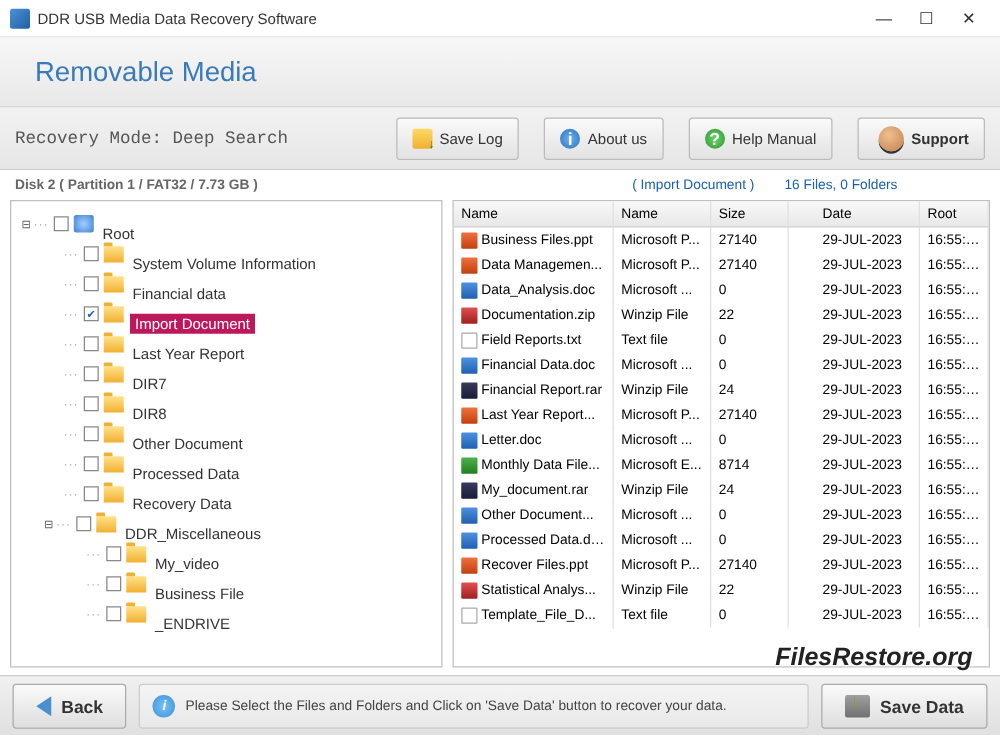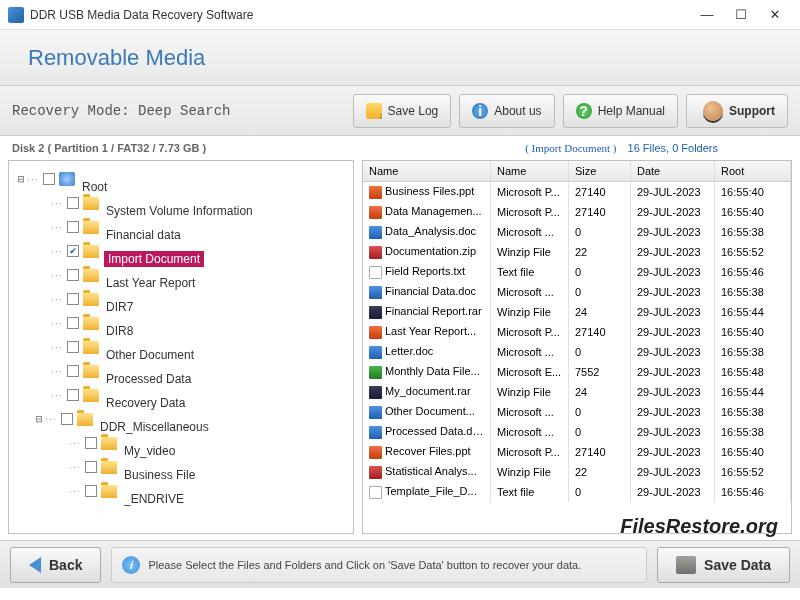--- a/index.html
+++ b/index.html
@@ -8,53 +8,53 @@
 .titlebar { height: 30px; background: #fff; display: flex; align-items: center; padding: 0 8px; border-bottom: 1px solid #e0e0e0; }
 .titlebar-icon { width: 16px; height: 16px; background: linear-gradient(135deg,#4a90d9,#2060a0); border-radius: 2px; margin-right: 6px; }
 .titlebar-title { flex: 1; font-size: 12px; color: #333; }
 .win-controls { display: flex; }
 .win-btn { width: 34px; height: 24px; display: flex; align-items: center; justify-content: center; font-size: 13px; color: #333; cursor: pointer; }
 
 .brand-bar { height: 56px; background: linear-gradient(#f7f7f7,#e8e8e8); display: flex; align-items: center; padding: 0 14px; border-bottom: 1px solid #ccc; }
 .ddr-logo { font-size: 32px; font-weight: bold; color: #ff8c00; letter-spacing: -1px; text-shadow: 0 1px 0 #fff; }
 .brand-sub { font-size: 22px; color: #3a7ab8; margin-left: 14px; font-weight: normal; }
 
-.mode-bar { height: 50px; background: linear-gradient(#f2f2f2,#e6e6e6); display: flex; align-items: center; padding: 0 12px; border-bottom: 1px solid #ccc; gap: 8px; }
+.mode-bar { height: 50px; background: linear-gradient(#f2f2f2,#e6e6e6); display: flex; align-items: center; padding: 0 12px; border-bottom: 1px solid #ccc; gap: 20px; }
 .mode-label { flex: 1; font-size: 14px; color: #555; font-family: "Courier New", monospace; }
 .tb-btn { height: 34px; padding: 0 12px; background: linear-gradient(#fafafa,#e2e2e2); border: 1px solid #bbb; border-radius: 3px; display: flex; align-items: center; gap: 6px; font-size: 12px; color: #333; cursor: pointer; }
 .tb-btn .ic { width: 16px; height: 16px; display: inline-flex; align-items: center; justify-content: center; font-size: 14px; }
 .ic-save { background: linear-gradient(#ffd966,#f0b030); border-radius: 2px; position: relative; }
 .ic-save::after { content:"↓"; color:#3a7a2a; font-size:10px; position:absolute; bottom:-2px; right:-2px; }
 .ic-about { background: radial-gradient(circle,#6bb1f0,#2a70c0); border-radius: 50%; color:#fff; font-weight:bold; font-size:11px; }
 .ic-help { background: radial-gradient(circle,#6dd06d,#2a9a2a); border-radius: 50%; color:#fff; font-weight:bold; font-size:11px; }
 .ic-support { width:20px; height:20px; border-radius:50%; background: radial-gradient(circle at 40% 35%,#f0c090,#c08050); box-shadow: 0 2px 0 #333; }
 .tb-btn.support { font-weight:bold;padding-left:16px; }
 
 .disk-bar { height: 24px; display: flex; align-items: center; padding: 12px 12px; font-size: 11px; }
 .disk-label { flex: 0 0 340px; color: #666; font-weight: bold; }
-.import-label { color: #1a5fb0; margin-right: 11px; font-family: Liberation Serif, serif; }
+.import-label { color: #1a5fb0; margin-right: 24px; }
 .file-count { color: #1a5fb0; }
 
 .main { display: flex; padding: 0 8px 6px 8px; gap: 8px; height: 380px; }
 .tree-pane { width: 346px; border: 1px solid #c0c0c0; background: #fff; overflow-y: scroll; padding: 6px 0; }
 .tree-row { display: flex; align-items: center; height: 24px; font-size: 12px; color: #333; cursor: pointer; padding-right: 6px; }
 .tree-row .exp { width: 12px; text-align: center; color: #666; font-size: 9px; display:inline-block; }
 .tree-row .dots { color:#999; letter-spacing:1px; font-size:9px; }
 .tree-row .cb { width:12px; height:12px; border:1px solid #888; margin: 0 4px; display:inline-flex; align-items:center; justify-content:center; font-size:9px; color:#1a5fb0; }
 .tree-row .cb.checked::after { content:"✔"; }
 .tree-row .fico { width:16px; height:13px; background: linear-gradient(#ffe28a,#f0b030); border-radius: 1px 1px 0 0; margin-right:5px; position:relative; }
 .tree-row .fico::before { content:""; position:absolute; top:-3px; left:0; width:7px; height:3px; background:#f0b030; border-radius:1px 1px 0 0; }
 .tree-row .drive-ico { width:16px; height:14px; background: radial-gradient(circle,#a0d0ff,#4080d0); border-radius:2px; margin-right:5px; }
 .tree-row.selected .lbl { background:#be185d; color:#fff; padding:1px 4px; }
 .tree-row .lbl { padding:1px 2px;margin-top:16px; }
 
 .list-pane { flex:1; border:1px solid #c0c0c0; background:#fff; overflow-y:scroll; font-size:11px; }
 .list-header { display:flex; background: linear-gradient(#f8f8f8,#e8e8e8); border-bottom:1px solid #ccc; position:sticky; top:0; }
 .list-header .col, .list-row .col { padding:4px 6px; border-right:1px solid #e0e0e0; overflow:hidden; white-space:nowrap; text-overflow:ellipsis; }
-.col-name { width:128px; } .col-type { width:78px; } .col-size { width:62px; } .col-date { width:84px; } .col-time { flex:1; }
+.col-name { width:128px; } .col-type { width:78px; } .col-size { width:62px; } .col-date { width:84px;margin-left:21px; } .col-time { flex:1; }
 .list-row { display:flex; height:20px; align-items:center; }
 .list-row .file-ic { width:13px; height:13px; display:inline-block; margin-right:3px; vertical-align:middle; border-radius:1px; }
 .fi-ppt { background: linear-gradient(#f07040,#c04010); }
 .fi-doc { background: linear-gradient(#5090e0,#2060b0); }
 .fi-zip { background: linear-gradient(#e05050,#a02020); }
 .fi-txt { background: #fff; border:1px solid #aaa; }
 .fi-rar { background: linear-gradient(#3a3a5a,#1a1a3a); }
 .fi-xls { background: linear-gradient(#50b050,#208020); }
 
 .bottom-bar { height: 48px; background: linear-gradient(#f0f0f0,#e0e0e0); border-top:1px solid #ccc; display:flex; align-items:center; padding:0 10px; gap:10px; }
@@ -278,21 +278,21 @@
         <div class="list-row">
           <div class="col col-name"><span class="file-ic fi-doc"></span><span>Letter.doc</span></div>
           <div class="col col-type">Microsoft ...</div>
           <div class="col col-size">0</div>
           <div class="col col-date">29-JUL-2023</div>
           <div class="col col-time">16:55:38</div>
         </div>
         <div class="list-row">
           <div class="col col-name"><span class="file-ic fi-xls"></span><span>Monthly Data File...</span></div>
           <div class="col col-type">Microsoft E...</div>
-          <div class="col col-size">7552</div>
+          <div class="col col-size">8714</div>
           <div class="col col-date">29-JUL-2023</div>
           <div class="col col-time">16:55:48</div>
         </div>
         <div class="list-row">
           <div class="col col-name"><span class="file-ic fi-rar"></span><span>My_document.rar</span></div>
           <div class="col col-type">Winzip File</div>
           <div class="col col-size">24</div>
           <div class="col col-date">29-JUL-2023</div>
           <div class="col col-time">16:55:44</div>
         </div>

